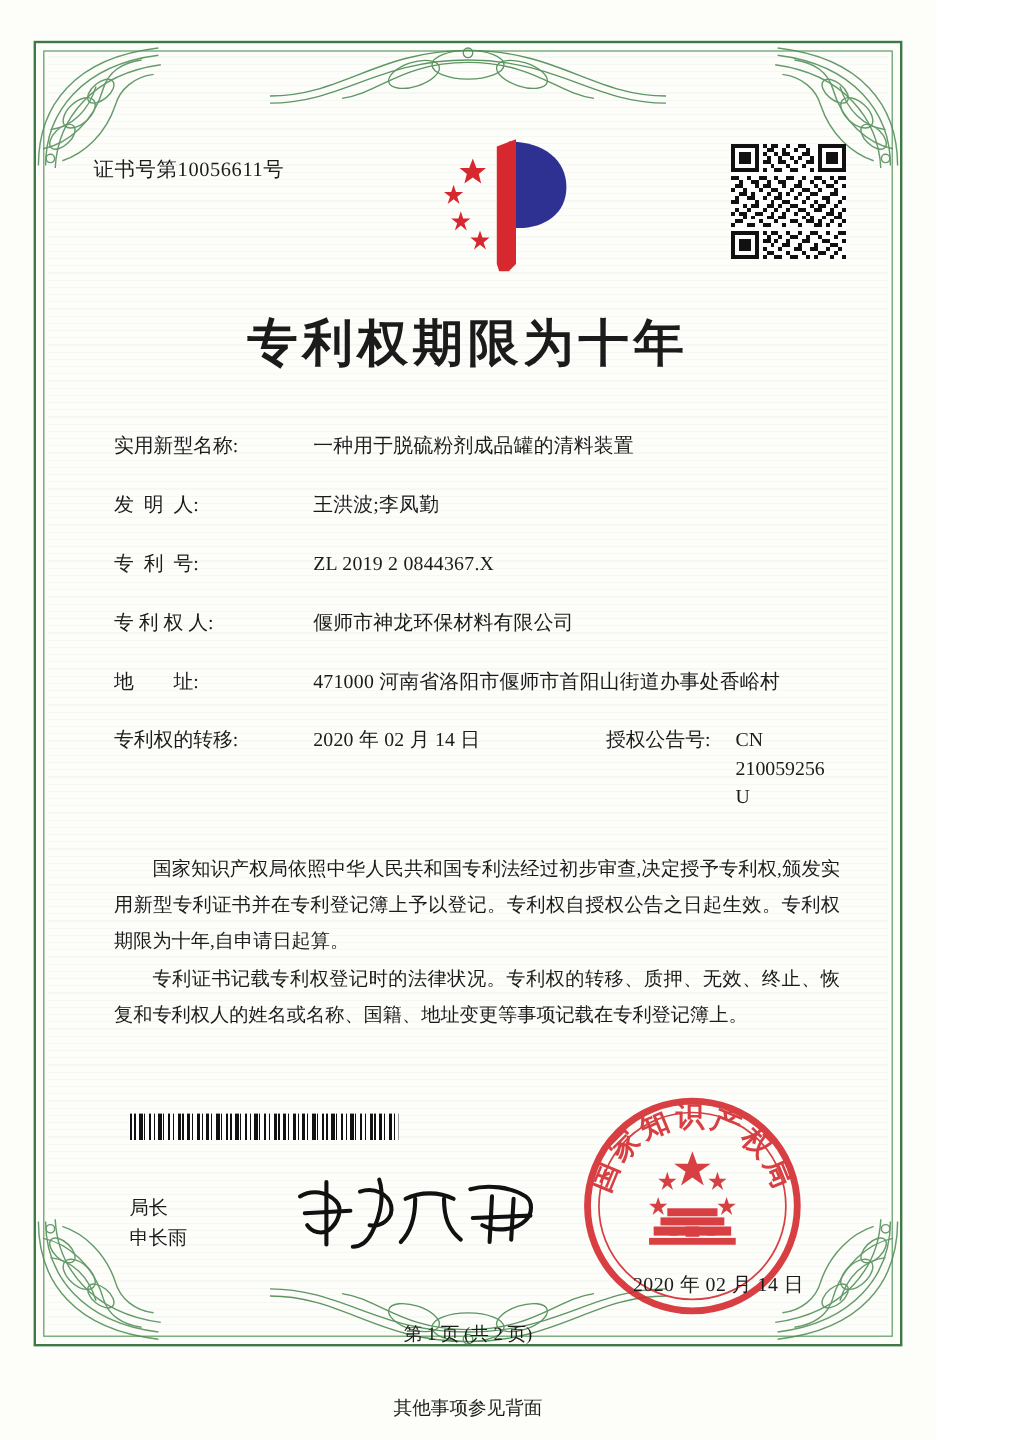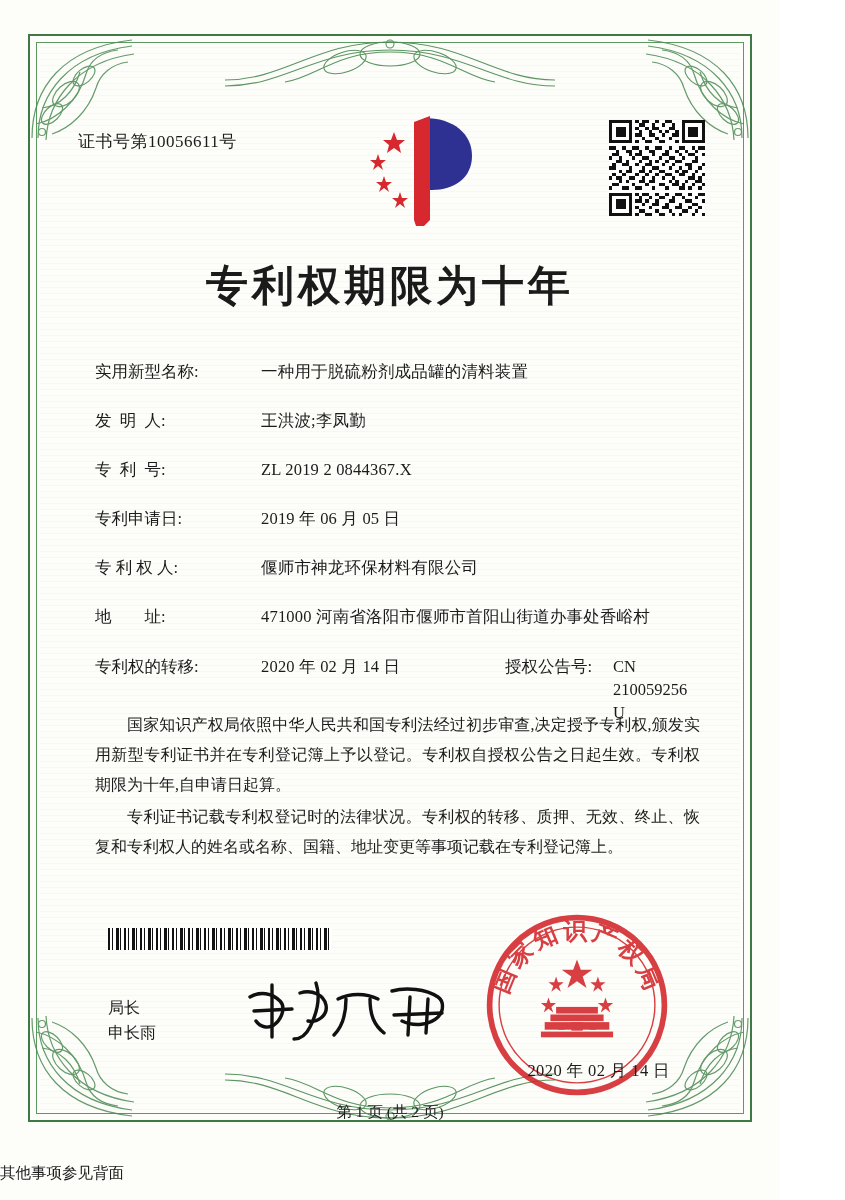--- a/index.html
+++ b/index.html
@@ -238,21 +238,21 @@
     right: 0;
     top: 1102px;
     text-align: center;
     font-size: 15.5px;
   }
   .backside-note {
     position: absolute;
     left: 0;
     right: 0;
     top: 1163px;
-    text-align: left;
+    text-align: center;
     font-size: 15.5px;
   }
 </style>
 </head>
 <body>
 
 <div class="page">
 
   <div class="bg-wave"></div>
   <div class="border-outer"></div>
@@ -562,24 +562,20 @@
     </div>
     <div class="field-row">
       <div class="f-label">发  明  人:</div>
       <div class="f-value">王洪波;李凤勤</div>
     </div>
     <div class="field-row">
       <div class="f-label">专  利  号:</div>
       <div class="f-value">ZL 2019 2 0844367.X</div>
     </div>
     <div class="field-row">
-      <div class="f-label">专利申请日:</div>
-      <div class="f-value">2019 年 06 月 05 日</div>
-    </div>
-    <div class="field-row">
       <div class="f-label">专 利 权 人:</div>
       <div class="f-value">偃师市神龙环保材料有限公司</div>
     </div>
     <div class="field-row">
       <div class="f-label">地        址:</div>
       <div class="f-value">471000 河南省洛阳市偃师市首阳山街道办事处香峪村</div>
     </div>
     <div class="field-row double">
       <div class="f-label">专利权的转移:</div>
       <div class="f-value">2020 年 02 月 14 日</div>

